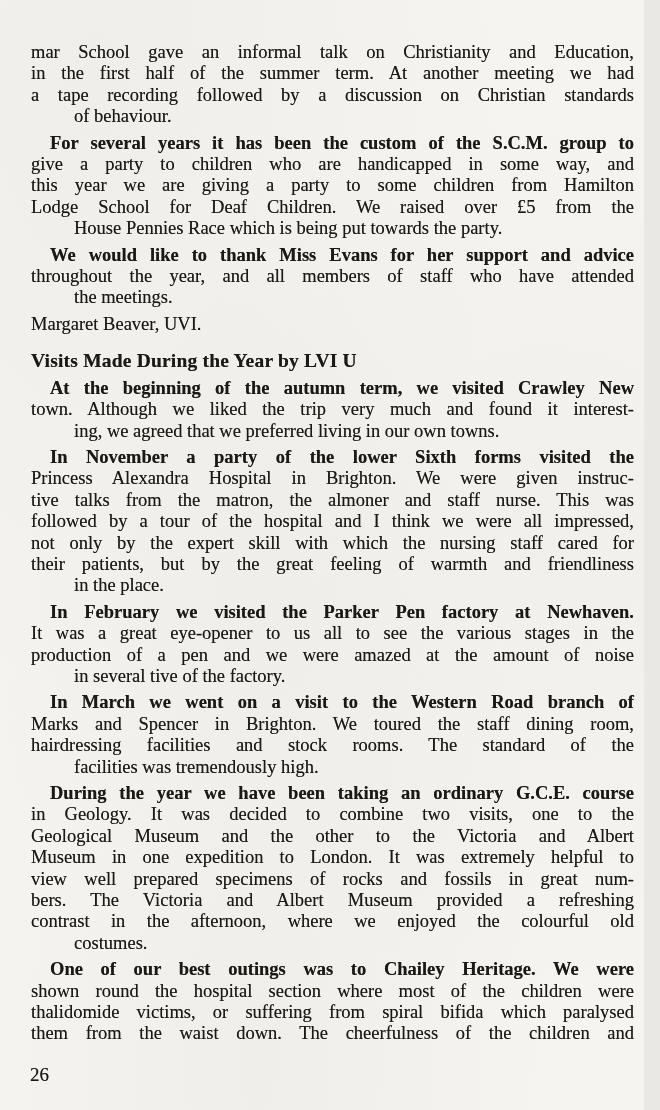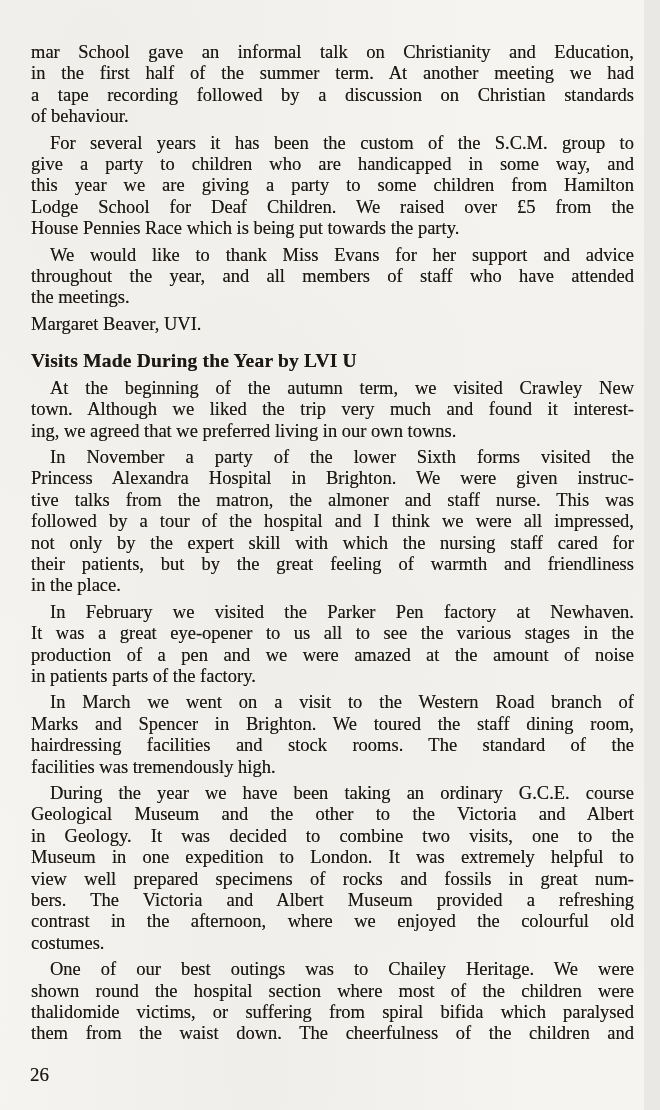--- a/index.html
+++ b/index.html
@@ -21,22 +21,22 @@
   }
   .content {
     position: absolute;
     left: 31px; top: 42px; width: 603px;
     font-size: 18.5px;
     line-height: 21.4px;
     text-shadow: 0 0 0.5px rgba(45,38,30,0.65);
   }
   .para { margin: 0 0 5px 0; }
   .line { text-align: justify; text-align-last: justify; }
-  .line.last { text-align-last: left; }
-  .para.indent .line:first-child { text-indent: 19px; }
+  .line.last { text-align-last: left; margin-left: 43px; }
+  .para.indent .line:first-child { text-indent: 19px; font-weight: bold; }
   .signature { text-align: left; padding-right: 22px; margin: 0; }
   .heading {
     font-weight: bold;
     font-size: 19.5px;
     margin: 15px 0 6px 0;
     letter-spacing: 0.2px;
   }
   .page-num {
     position: absolute;
     left: 30px; top: 1064px;
@@ -80,32 +80,32 @@
         <div class="line">tive talks from the matron, the almoner and staff nurse. This was</div>
         <div class="line">followed by a tour of the hospital and I think we were all impressed,</div>
         <div class="line">not only by the expert skill with which the nursing staff cared for</div>
         <div class="line">their patients, but by the great feeling of warmth and friendliness</div>
         <div class="line last">in the place.</div>
       </div>
       <div class="para indent">
         <div class="line">In February we visited the Parker Pen factory at Newhaven.</div>
         <div class="line">It was a great eye-opener to us all to see the various stages in the</div>
         <div class="line">production of a pen and we were amazed at the amount of noise</div>
-        <div class="line last">in patients parts of the factory.</div>
+        <div class="line last">in several tive of the factory.</div>
       </div>
       <div class="para indent">
         <div class="line">In March we went on a visit to the Western Road branch of</div>
         <div class="line">Marks and Spencer in Brighton. We toured the staff dining room,</div>
         <div class="line">hairdressing facilities and stock rooms. The standard of the</div>
         <div class="line last">facilities was tremendously high.</div>
       </div>
       <div class="para indent">
         <div class="line">During the year we have been taking an ordinary G.C.E. course</div>
+        <div class="line">in Geology. It was decided to combine two visits, one to the</div>
         <div class="line">Geological Museum and the other to the Victoria and Albert</div>
-        <div class="line">in Geology. It was decided to combine two visits, one to the</div>
         <div class="line">Museum in one expedition to London. It was extremely helpful to</div>
         <div class="line">view well prepared specimens of rocks and fossils in great num-</div>
         <div class="line">bers. The Victoria and Albert Museum provided a refreshing</div>
         <div class="line">contrast in the afternoon, where we enjoyed the colourful old</div>
         <div class="line last">costumes.</div>
       </div>
       <div class="para indent">
         <div class="line">One of our best outings was to Chailey Heritage. We were</div>
         <div class="line">shown round the hospital section where most of the children were</div>
         <div class="line">thalidomide victims, or suffering from spiral bifida which paralysed</div>

